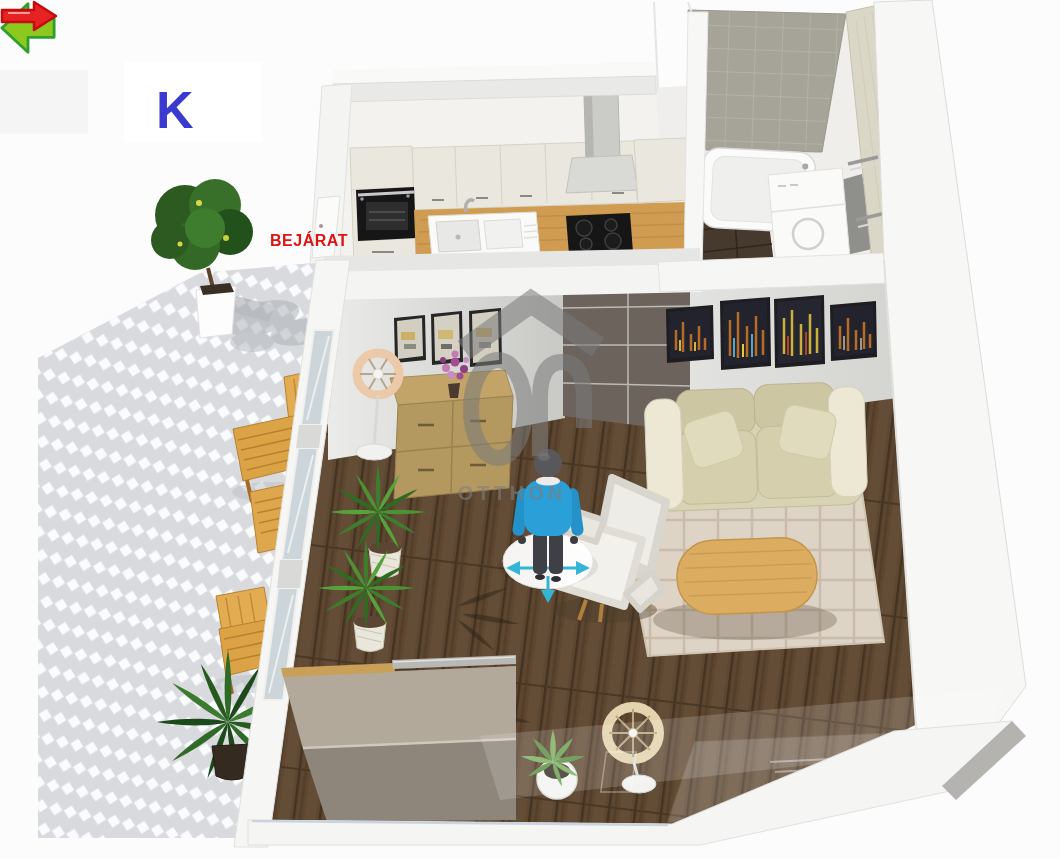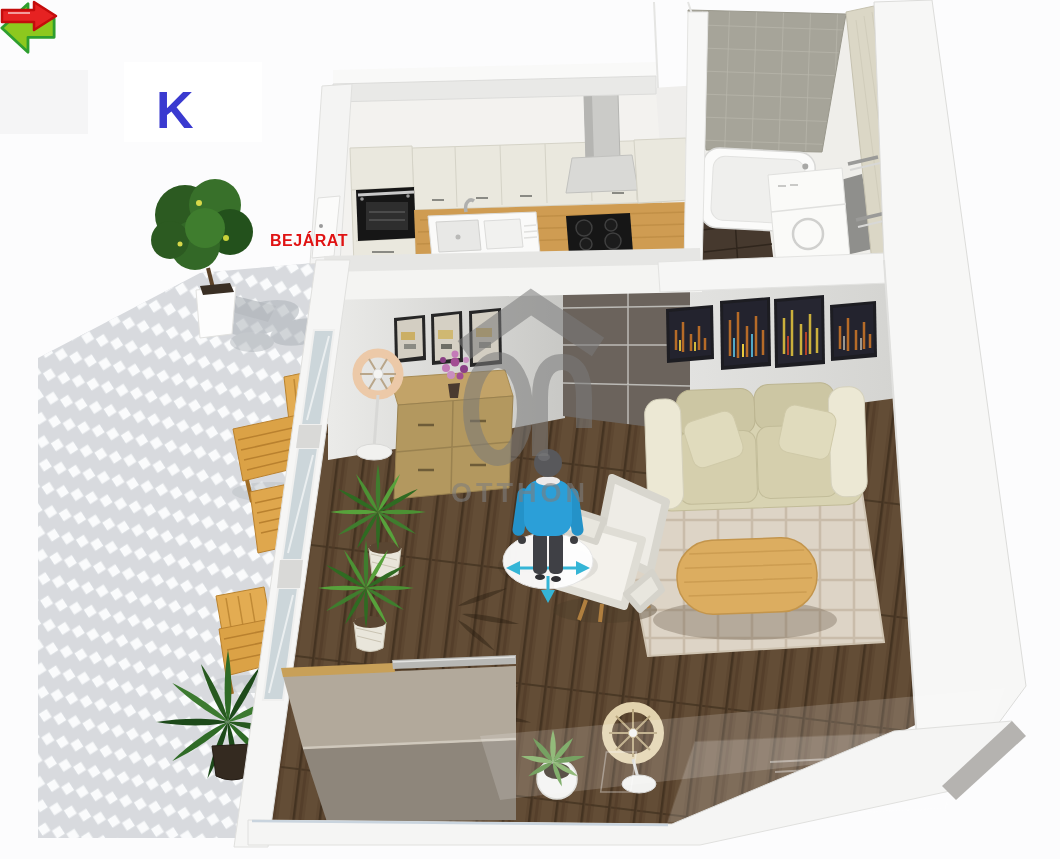--- a/index.html
+++ b/index.html
@@ -6,22 +6,22 @@
   #stage{position:relative;width:1060px;height:859px;overflow:hidden;
          font-family:"Liberation Sans",sans-serif;background:#fcfcfd;}
   #stage svg{position:absolute;left:0;top:0;}
   .overlay{position:absolute;}
   #compass-plate{left:124px;top:62px;width:138px;height:80px;background:#ffffff;}
   #compass-letter{left:156px;top:80px;font-size:52px;font-weight:bold;color:#3a3ad0;}
   #compass-arrow{left:202px;top:90px;}
   #entrance-arrow{left:263px;top:203px;}
   #entrance-label{left:236px;top:232px;width:90px;text-align:center;
                   font-size:16px;font-weight:bold;color:#e01313;letter-spacing:0.5px;margin-left:28px;}
-  #watermark-text{left:400px;top:476px;width:240px;text-align:center;
-                  font-size:27px;font-weight:bold;letter-spacing:4px;line-height:34px;
+  #watermark-text{left:392px;top:476px;width:240px;text-align:center;
+                  font-size:20px;font-weight:bold;letter-spacing:4px;line-height:34px;
                   color:rgba(125,125,125,0.60);}
 </style>
 </head>
 <body>
 
 <div id="stage">
 
 <svg width="1060" height="859" viewBox="0 0 1060 859">
 <defs>
   <pattern id="pave" width="30" height="30" patternUnits="userSpaceOnUse" patternTransform="rotate(-33) scale(1.05)">

